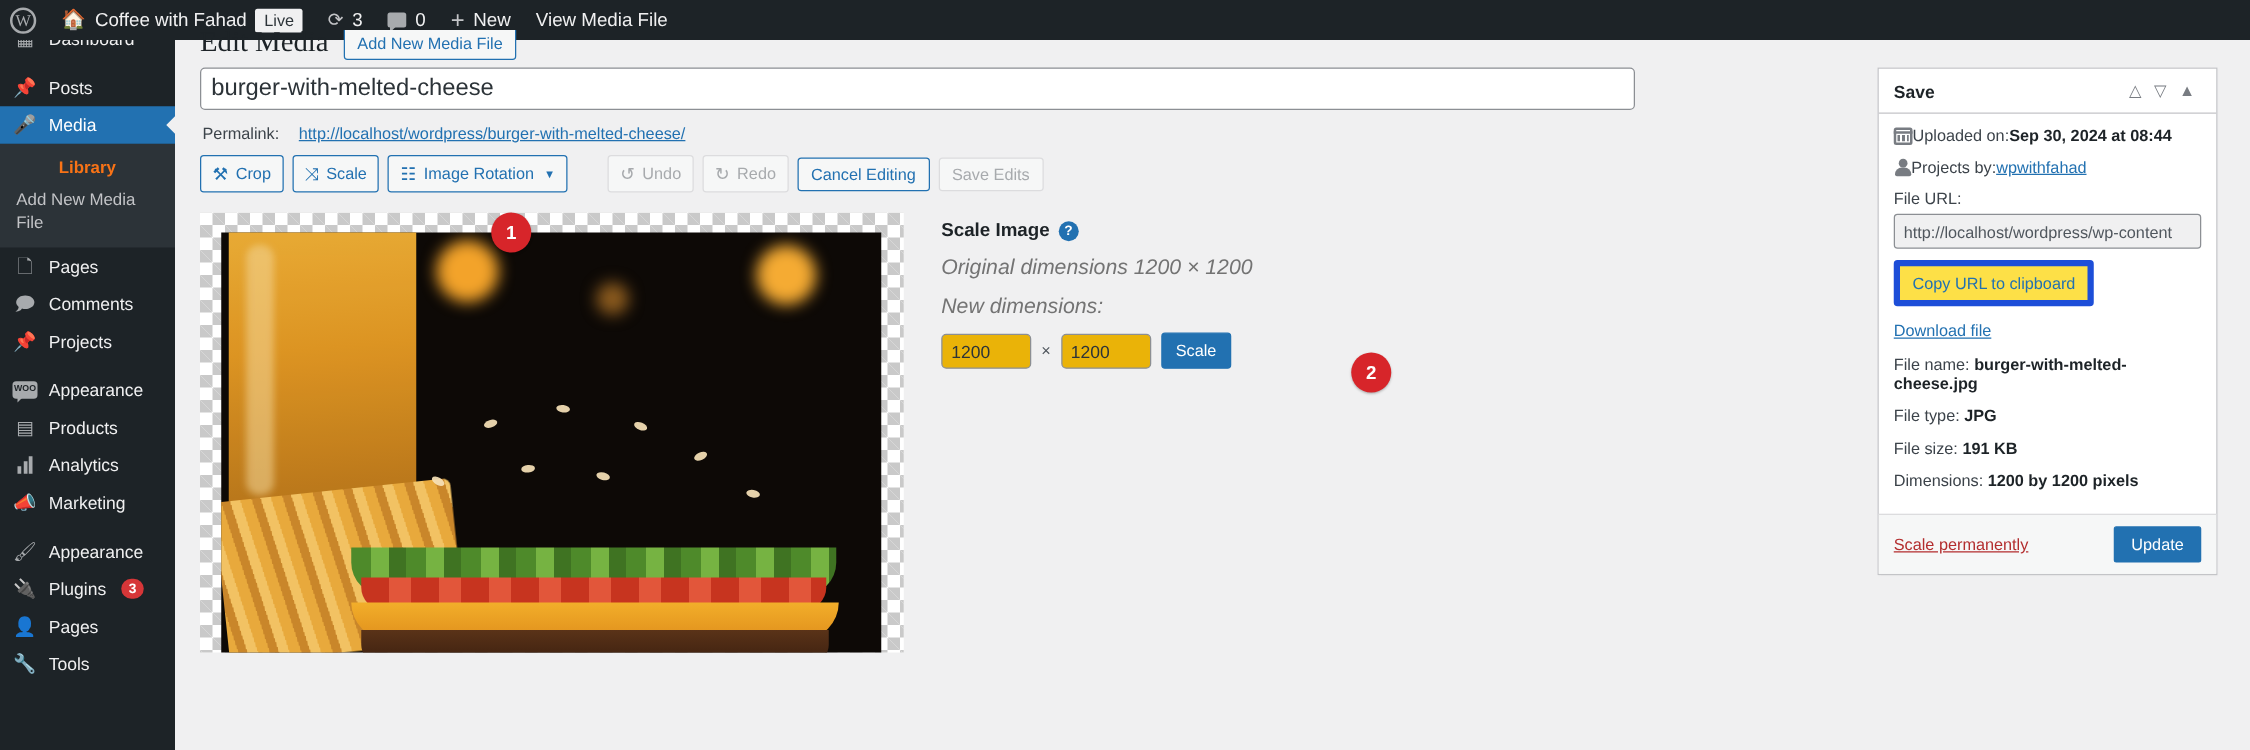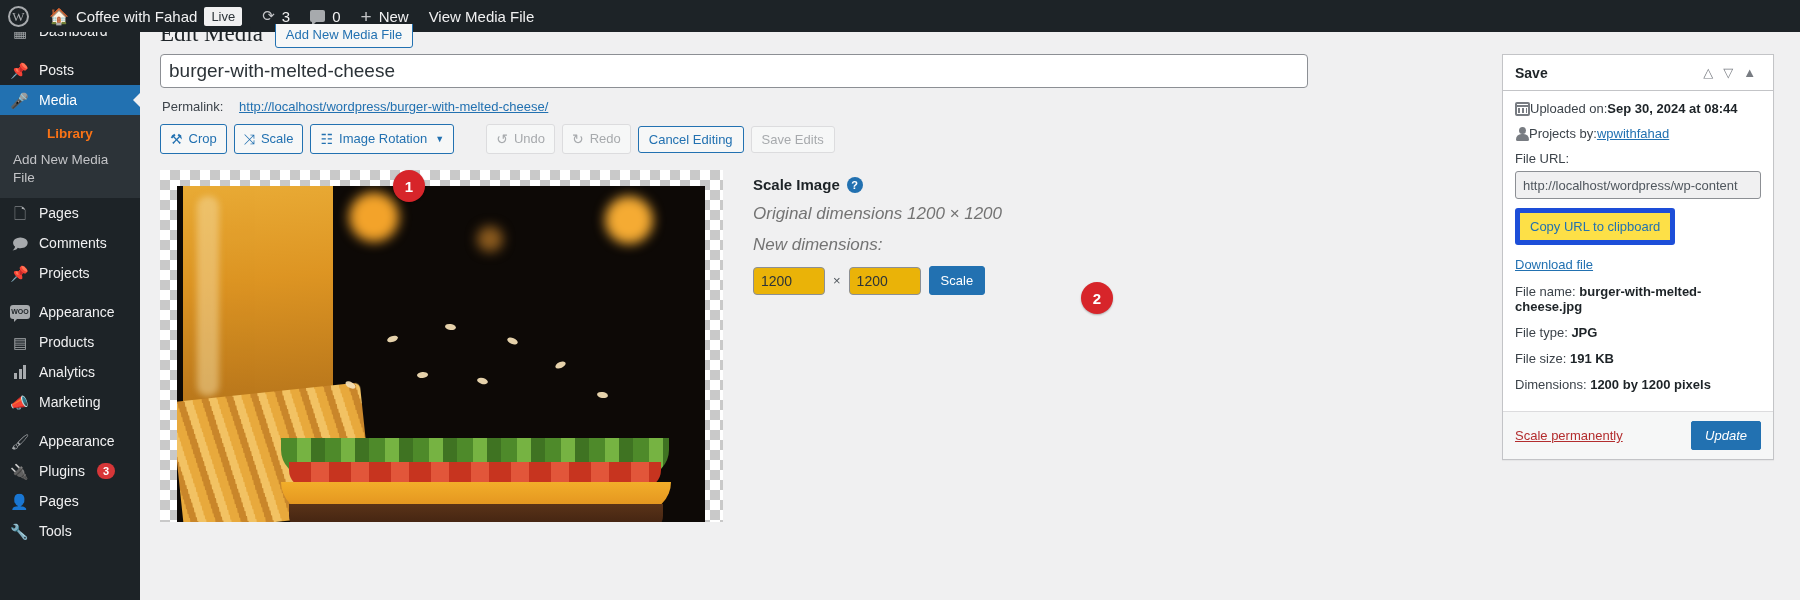--- a/index.html
+++ b/index.html
@@ -308,21 +308,21 @@
   .fi-row { font-size: 13px; color: #3c434a; margin-bottom: 11px; }
   .fi-row b { color: #1d2327; }
   .save-foot {
     border-top: 1px solid #dcdcde; background: #f6f7f7;
     display: flex; align-items: center; justify-content: space-between;
     padding: 9px 12px;
   }
   .del-link { font-size: 13px; color: #b32d2e; text-decoration: underline; cursor: pointer; }
   .update-btn {
     background: #2271b1; border: 1px solid #2271b1; color: #fff;
-    border-radius: 2px; padding: 6px 13px; font-size: 13px; cursor: pointer; font-style: italic;
+    border-radius: 2px; padding: 6px 13px; font-size: 13px; cursor: pointer;
   }
 </style>
 </head>
 <body>
 
 <div id="adminbar">
   <div class="ab-item first">
     <span class="wp-logo"></span>
   </div>
   <div class="ab-item">

